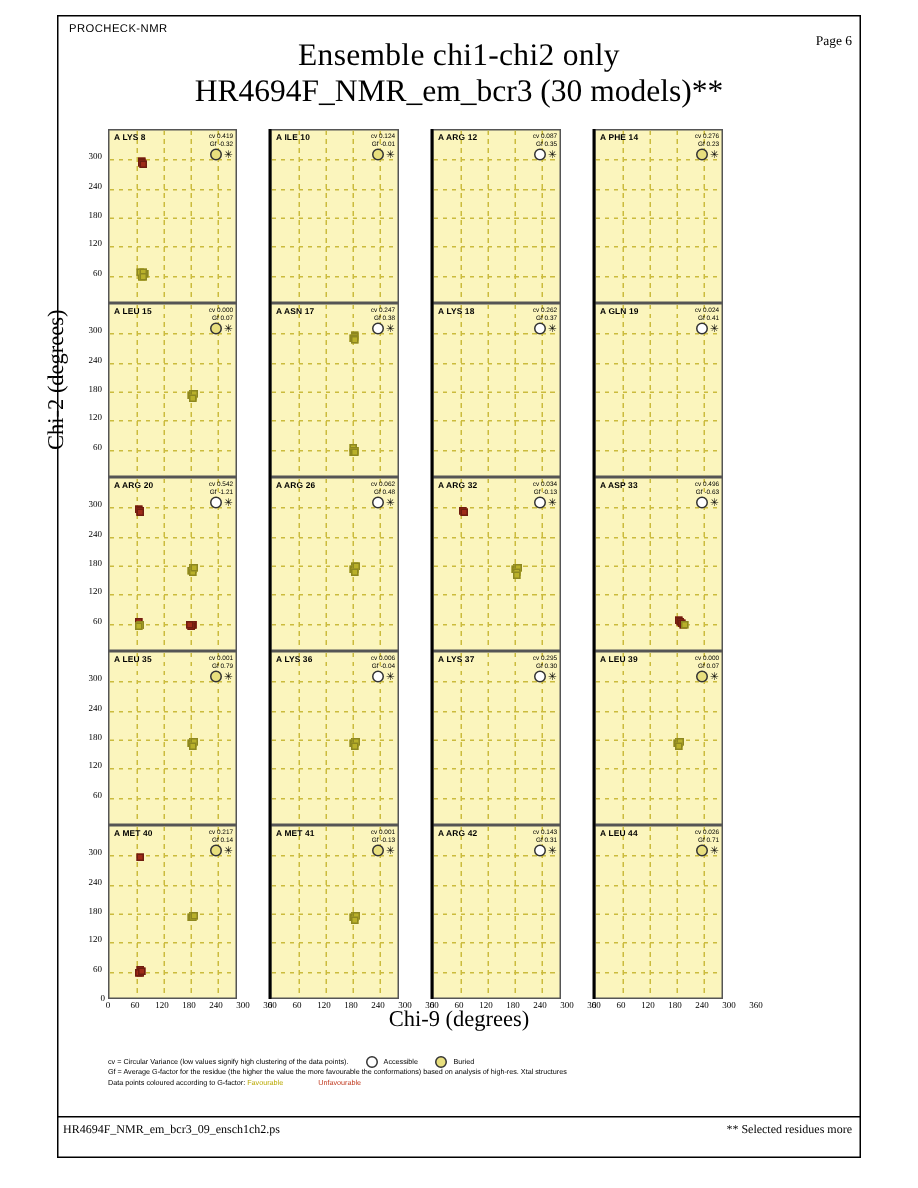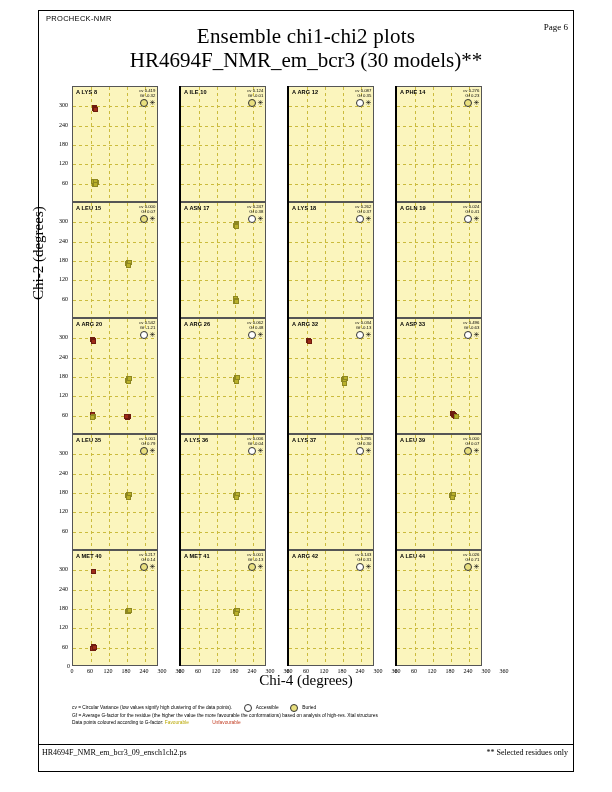--- a/index.html
+++ b/index.html
@@ -106,25 +106,25 @@
   .foot-left{position:absolute;left:42px;top:748px;font-size:8px;}
   .foot-right{position:absolute;right:44px;top:748px;font-size:8px;}
 </style>
 </head>
 <body>
 
 <div class="page-border"></div>
 
 <div class="hdr-left">PROCHECK-NMR</div>
 <div class="hdr-right">Page  6</div>
-<div class="title1">Ensemble chi1-chi2 plots</div>
+<div class="title1">Ensemble chi1-chi2 only</div>
 <div class="title2">HR4694F_NMR_em_bcr3 (30 models)**</div>
 
 <div class="axis-title-y">Chi-2 (degrees)</div>
-<div class="axis-title-x">Chi-4 (degrees)</div>
+<div class="axis-title-x">Chi-9 (degrees)</div>
 
 <div id="grid">
     <div class="row" style="margin-bottom: 0px;">
       <div class="cell" style="left: 0px;">
         <div class="inner">
           <div class="gl h dash" style="top: 96.6667px;"></div>
           <div class="gl v dashv" style="left: 18px;"></div>
           <div class="gl h dash" style="top: 77.3333px;"></div>
           <div class="gl v dashv" style="left: 36px;"></div>
           <div class="gl h dash" style="top: 58px;"></div>
@@ -617,13 +617,13 @@
   <div>Gf = Average G-factor for the residue (the higher the value the more favourable the conformations) based on analysis of high-res. Xtal structures</div>
   <div>
     <span>Data points coloured according to G-factor:</span>
     <span class="fav-word">Favourable</span>
     <span class="lg2 unfav-word">Unfavourable</span>
   </div>
 </div>
 
 <div class="footline"></div>
 <div class="foot-left">HR4694F_NMR_em_bcr3_09_ensch1ch2.ps</div>
-<div class="foot-right">** Selected residues only</div>
+<div class="foot-right">** Selected residues more</div>
 
 </body></html>

